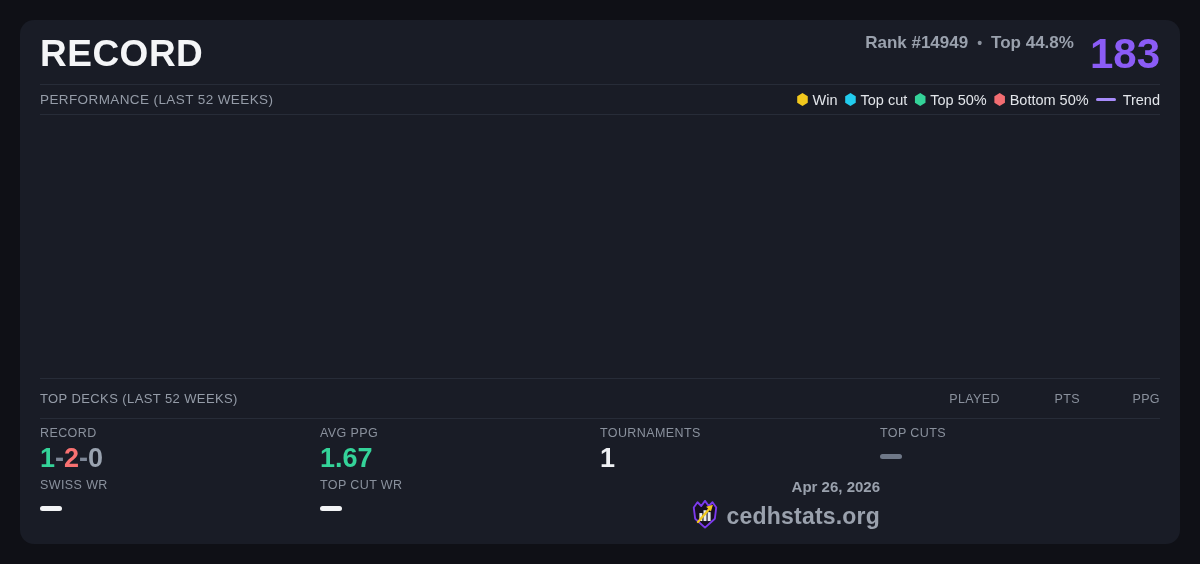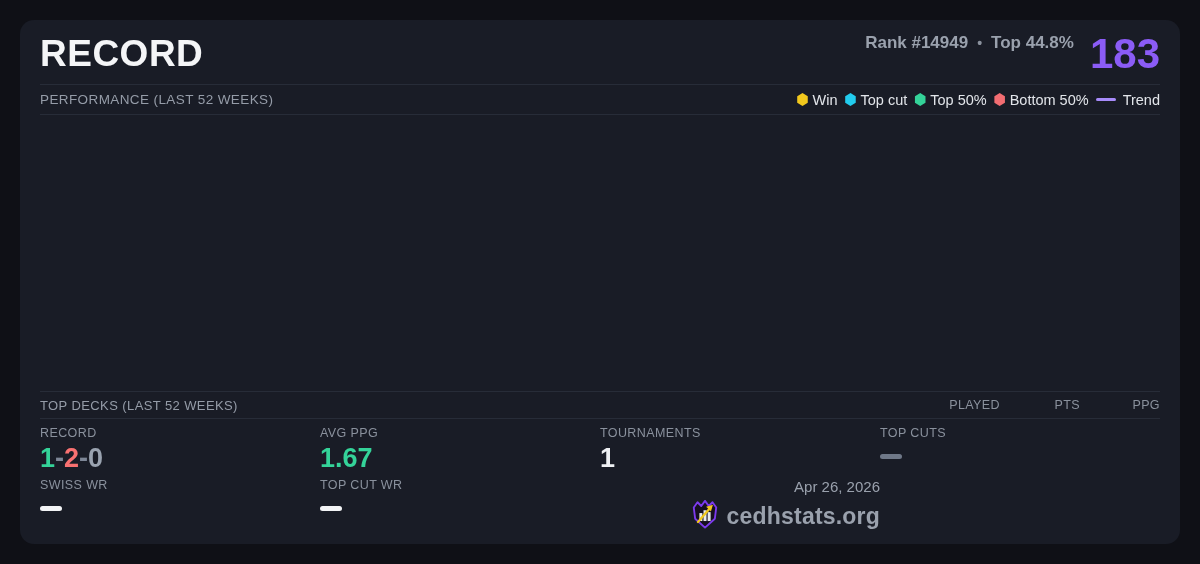--- a/index.html
+++ b/index.html
@@ -46,21 +46,21 @@
   .score { font-size: 42px; font-weight: 800; line-height: 1; }
   
   .perf-header, .decks-header {
     border-top: 1px solid #272c38;
     border-bottom: 1px solid #272c38;
     display: flex;
     justify-content: space-between;
     align-items: center;
   }
   .perf-header { height: 31px; }
-  .decks-header { height: 28px; }
+  .decks-header { height: 41px; }
   .section-title {
     color: #959ca8;
     font-size: 13.5px;
     letter-spacing: 0.4px;
   }
   .decks-header .section-title { font-size: 13px; }
   
   .legend { display: flex; align-items: center; gap: 7px; }
   .legend-item { display: flex; align-items: center; gap: 4px; }
   .legend-dot {
@@ -120,21 +120,21 @@
   
   .footer-cell {
     display: flex;
     flex-direction: column;
     align-items: flex-end;
     justify-content: flex-start;
   }
   .footer-date {
     color: #9aa1ad;
     font-size: 15px;
-    font-weight: 400;
+    font-weight: 700;
     margin-bottom: 3px;
     margin-left: 48px;
   }
   .brand-row { display: flex; align-items: center; gap: 7px; }
   .brand-text {
     color: #9aa1ad;
     font-size: 23px;
     font-weight: 800;
     letter-spacing: 0.2px;
   }

